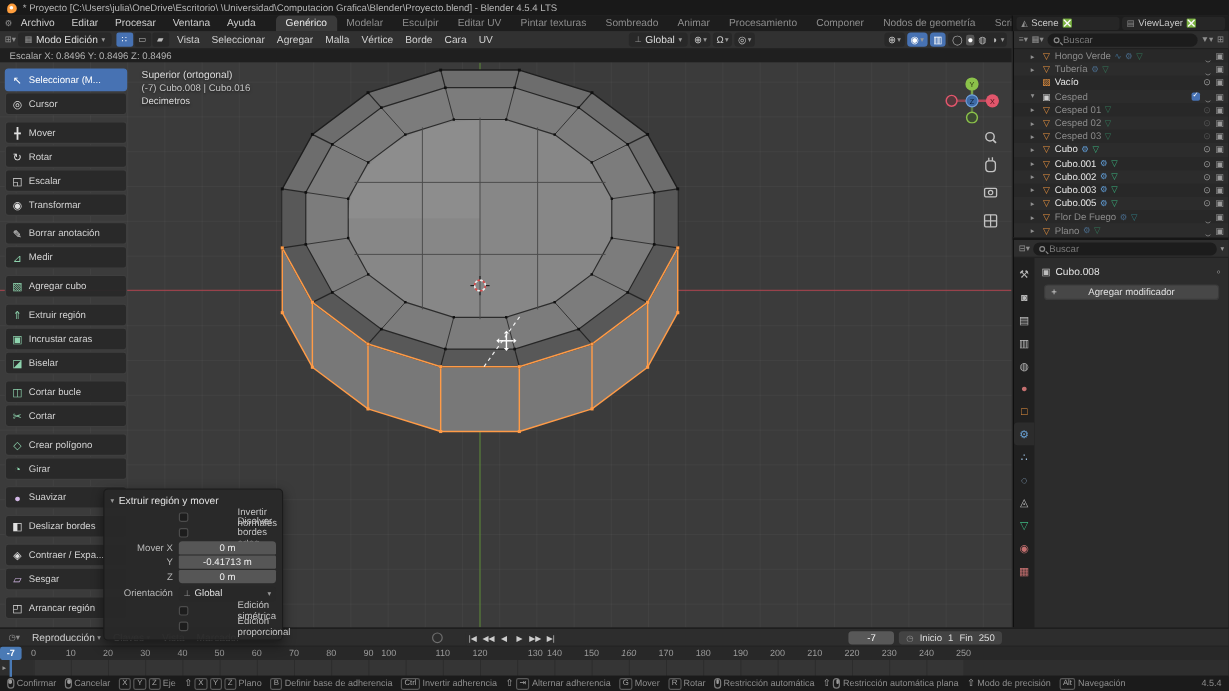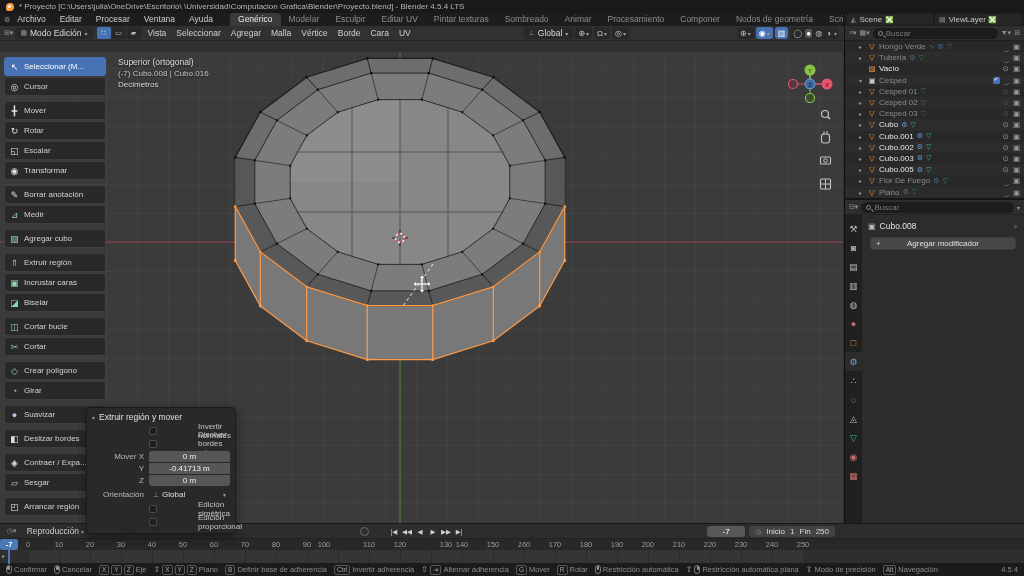--- a/index.html
+++ b/index.html
@@ -232,20 +232,21 @@
     <span class="hic on">▥</span>
     <div class="shadegrp">
       <span class="sphere">◯</span>
       <span class="sphere active">●</span>
       <span class="sphere">◍</span>
       <span class="sphere">◑</span>
       <span class="arrow">▾</span>
     </div>
   </div>
 
+  <div class="escalar-strip">Escalar X: 0.8496   Y: 0.8496   Z: 0.8496</div>
 
   <div class="viewport">
     <svg id="mesh-svg" width="843" height="471" viewBox="0 0 843 471">
         <line x1="0" y1="190" x2="843" y2="190" stroke="#a8434e" stroke-width="1" opacity="0.85"></line>
         <line x1="400" y1="0" x2="400" y2="471" stroke="#5f8d3a" stroke-width="1" opacity="0.85"></line>
         <path d="M564.8 154.6 L539.7 200.0 L493.3 234.8 L432.8 253.6 L367.2 253.6 L306.7 234.8 L260.3 200.0 L235.2 154.6 L235.2 208.6 L260.3 254.0 L306.7 288.8 L367.2 307.6 L432.8 307.6 L493.3 288.8 L539.7 254.0 L564.8 208.6 Z" fill="#787878"></path>
         <line x1="564.7719271077427" y1="154.58138057403215" x2="564.7719271077427" y2="208.58138057403215" stroke="#ff9b47" stroke-width="1.2"></line>
         <line x1="539.6868948668276" y1="200.00184936046986" x2="539.6868948668276" y2="254.00184936046986" stroke="#ff9b47" stroke-width="1.2"></line>
         <line x1="493.33579914729313" y1="234.7651711501207" x2="493.33579914729313" y2="288.7651711501207" stroke="#ff9b47" stroke-width="1.2"></line>
         <line x1="432.7751740987096" y1="253.57894533080702" x2="432.7751740987096" y2="307.578945330807" stroke="#ff9b47" stroke-width="1.2"></line>

